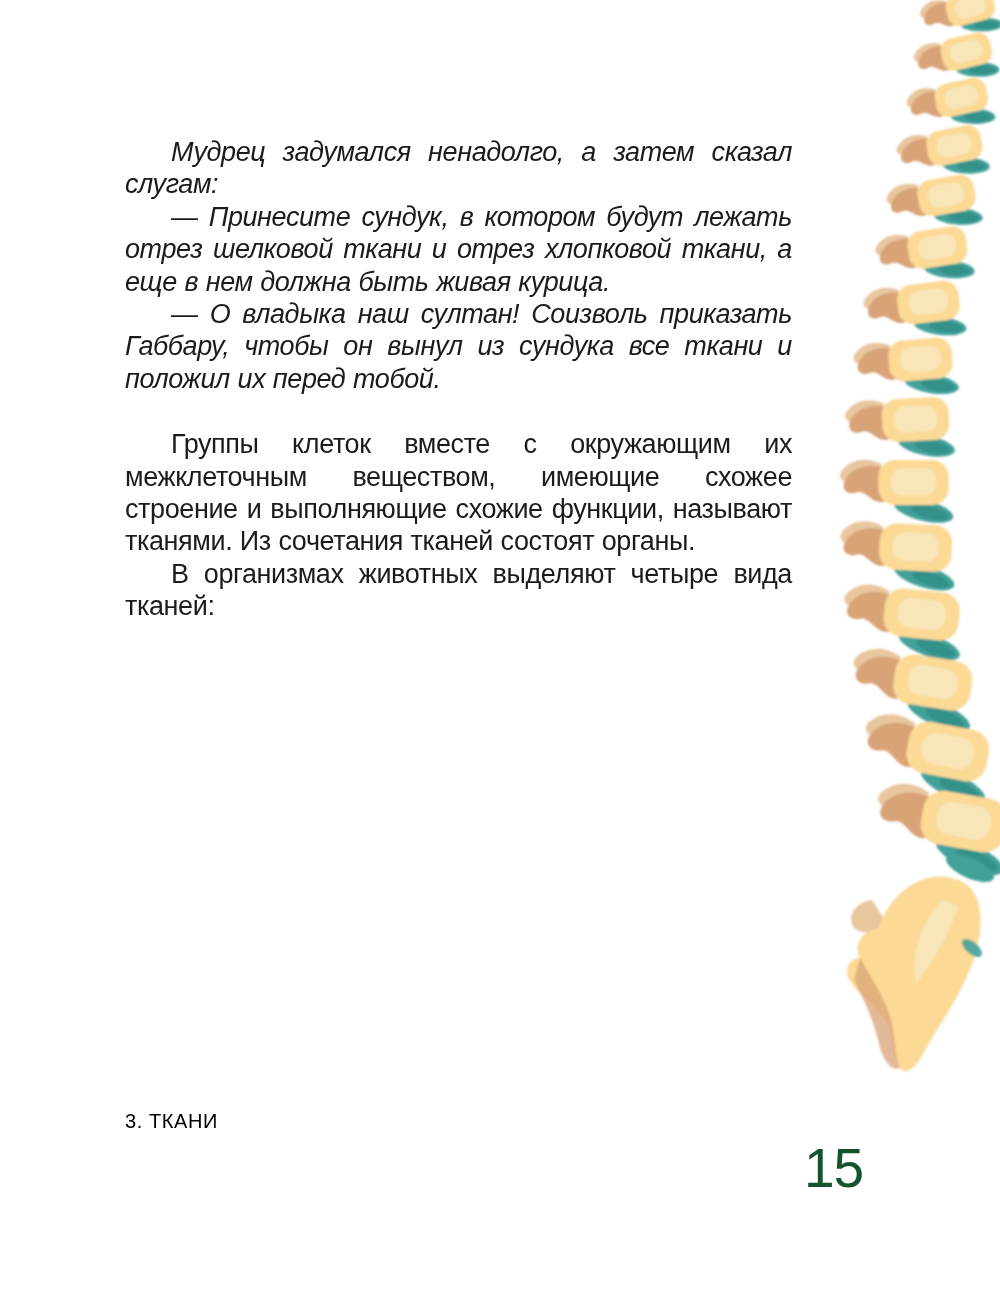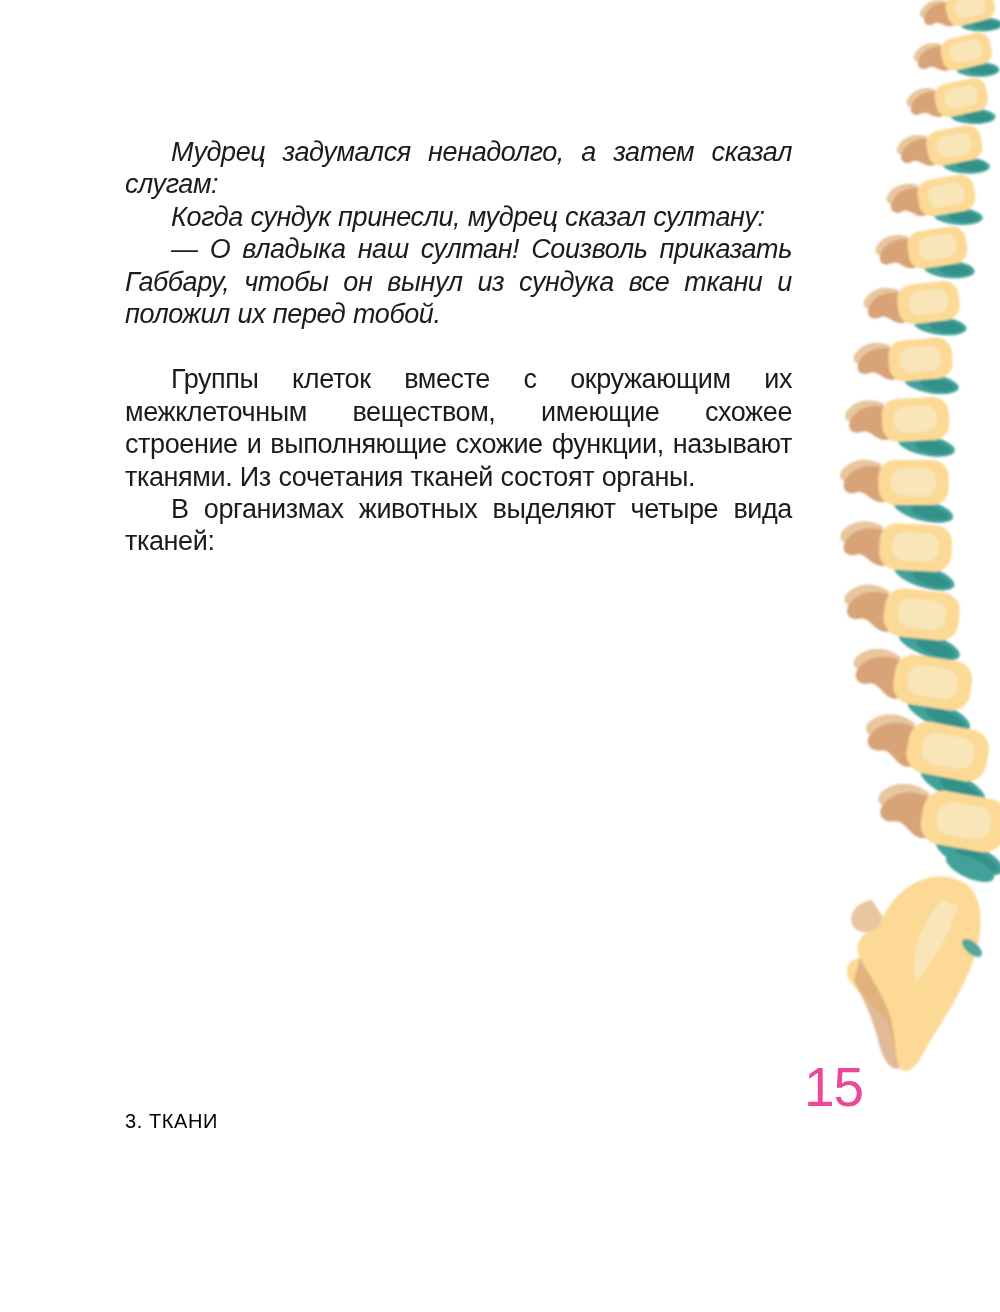--- a/index.html
+++ b/index.html
@@ -14,22 +14,22 @@
     font-size:27px; line-height:32.4px; letter-spacing:-0.4px;
     word-spacing:0.5px;
   }
   .story p { font-style:italic; }
   .gap { height:33px; }
   .footer-title {
     position:absolute; left:125px; top:1110px;
     font-size:20px; letter-spacing:0.6px; color:#000000;
   }
   .page-num {
-    position:absolute; left:804px; top:1055px;
-    font-size:55px; color:#ec4899; letter-spacing:-1px;
+    position:absolute; left:804px; top:1136px;
+    font-size:55px; color:#14532d; letter-spacing:-1px;
   }
   
   .body  { fill:#fcd995; }
   .bodyhi{ fill:#f7e8c0; opacity:0.85; }
   .disc  { fill:#43a199; }
   .discd { fill:#2f8d85; opacity:0.8; }
   .proc  { fill:#d8a377; }
   .proc2 { fill:#e6c094; opacity:0.9; }
 </style>
 </head>
@@ -76,21 +76,21 @@
         <path class="proc" d="M40,958 C52,980 64,996 70,1016 C76,1036 74,1056 80,1068 C70,1072 62,1058 58,1040 C52,1016 42,996 34,980 Z" opacity="0.75"></path>
         <path class="bodyhi" d="M122,900 C102,922 90,952 96,984 C112,962 132,930 138,906 Z"></path>
         <ellipse class="disc" cx="152" cy="948" rx="12" ry="6" transform="rotate(40 152 948)" opacity="0.9"></ellipse>
       </g>
     </g>
   </svg>
 
   <main class="textcol">
     <section class="story">
       <p>Мудрец задумался ненадолго, а затем сказал слугам:</p>
-      <p>Когда сундук принесли, мудрец сказал султану:</p>
+      <p>— Принесите сундук, в котором будут лежать отрез шелковой ткани и отрез хлопковой ткани, а еще в нем должна быть живая курица.</p>
       <p>— О владыка наш султан! Соизволь приказать Габбару, чтобы он вынул из сундука все ткани и положил их перед тобой.</p>
     </section>
 
     <div class="gap"></div>
 
     <section class="bodytext">
       <p>Группы клеток вместе с окружающим их межклеточным веществом, имеющие схожее строение и выполняющие схожие функции, называют тканями. Из сочетания тканей состоят органы.</p>
       <p>В организмах животных выделяют четыре вида тканей:</p>
     </section>
   </main>

